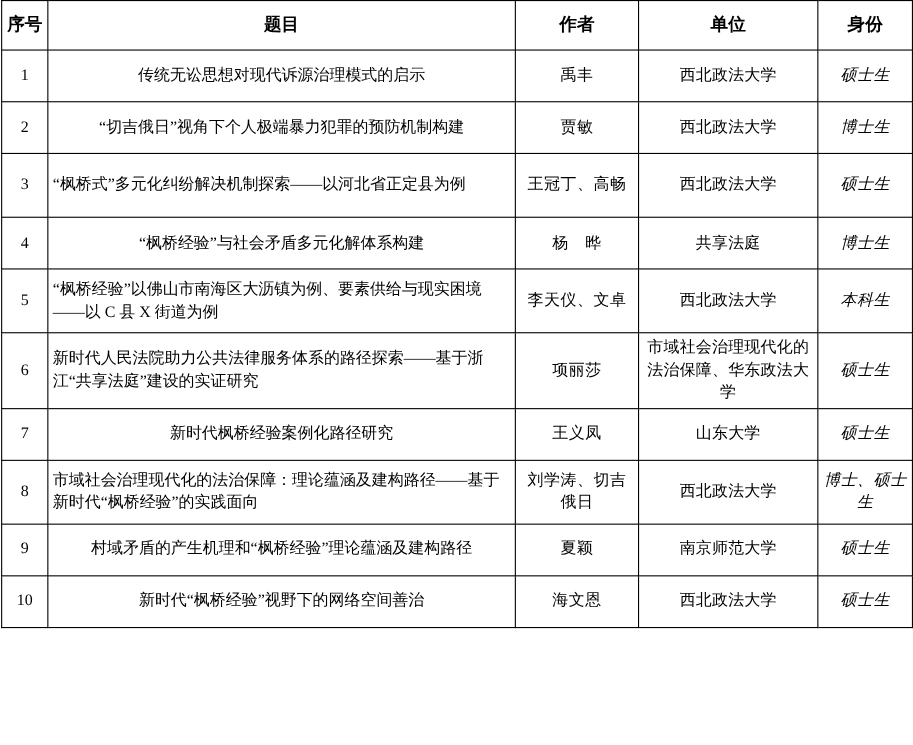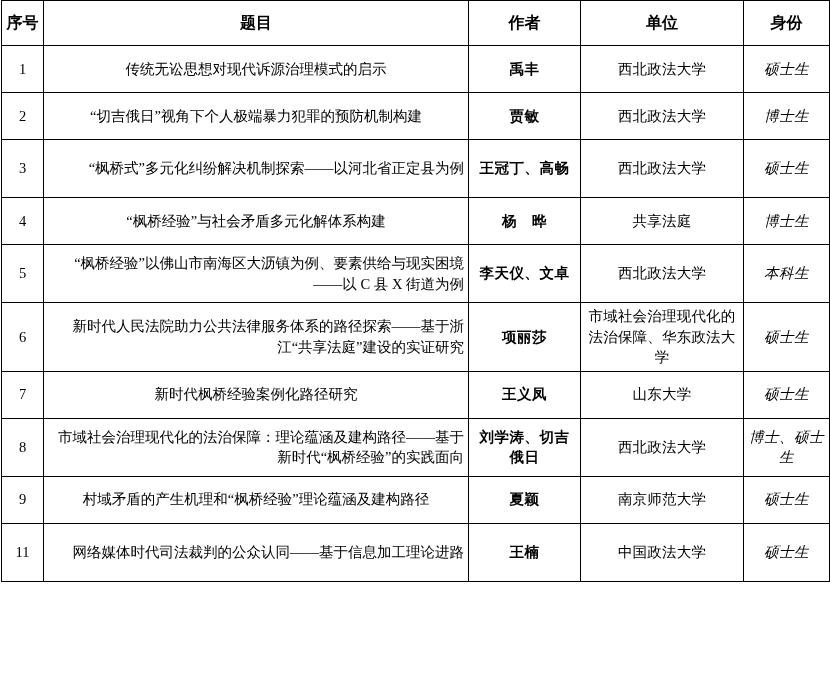--- a/index.html
+++ b/index.html
@@ -49,25 +49,24 @@
   }
   td.cell-no {
     font-size: 15px;
   }
   td.cell-title {
     text-align: center;
     padding-left: 6px;
     padding-right: 6px;
   }
   td.cell-title.two-line {
-    text-align: right;
+    text-align: left;
   }
   td.cell-auth {
     letter-spacing: 0.5px;
-    font-weight: bold;
   }
   td.cell-org {
     letter-spacing: 0.2px;
   }
   td.cell-role {
     letter-spacing: 0.5px;
     font-style: italic;
   }
   
   tr.r-1 td { height: 40px; }
@@ -151,22 +150,22 @@
           <td class="cell-org">西北政法大学</td>
           <td class="cell-role">博士、硕士生</td>
         </tr>
         <tr class="r-1">
           <td class="cell-no">9</td>
           <td class="cell-title">村域矛盾的产生机理和“枫桥经验”理论蕴涵及建构路径</td>
           <td class="cell-auth">夏颖</td>
           <td class="cell-org">南京师范大学</td>
           <td class="cell-role">硕士生</td>
         </tr>
-        <tr class="r-2">
-          <td class="cell-no">11</td>
-          <td class="cell-title two-line">网络媒体时代司法裁判的公众认同——基于信息加工理论进路</td>
-          <td class="cell-auth">王楠</td>
-          <td class="cell-org">中国政法大学</td>
+        <tr class="r-1">
+          <td class="cell-no">10</td>
+          <td class="cell-title">新时代“枫桥经验”视野下的网络空间善治</td>
+          <td class="cell-auth">海文恩</td>
+          <td class="cell-org">西北政法大学</td>
           <td class="cell-role">硕士生</td>
         </tr>
       </tbody>
   </table>
 </div>
 
 </body></html>

